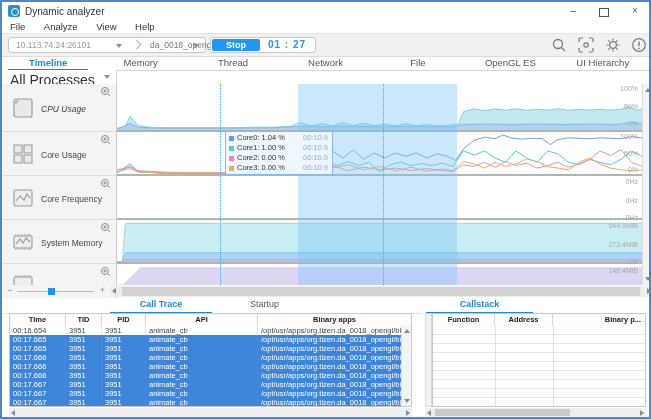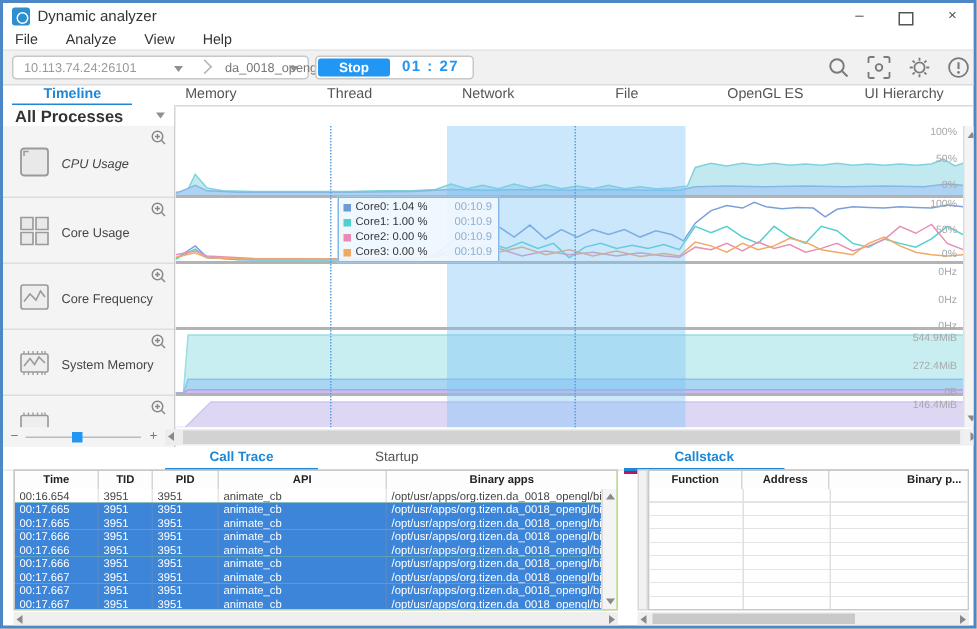--- a/index.html
+++ b/index.html
@@ -25,21 +25,21 @@
   .stopbtn{position:absolute;left:1px;top:1px;width:48px;height:12px;background:#2196f3;color:#fff;font-weight:bold;font-size:9px;text-align:center;line-height:12px;border-radius:2px;}
   .timer{position:absolute;left:50px;top:1px;width:52px;text-align:center;color:#2196f3;font-weight:bold;font-size:10px;letter-spacing:1px;line-height:12px;}
   .ticon{position:absolute;top:3px;width:16px;height:16px;}
   
   .tabbar{position:absolute;left:0;top:53px;right:0;height:15px;border-bottom:1px solid #d8d8d8;display:flex;}
   .mtab{flex:1;text-align:center;font-size:9.5px;color:#555;padding-top:2px;position:relative;}
   .mtab.active{color:#1f87d7;font-weight:bold;}
   .mtab.active:after{content:"";position:absolute;left:6px;right:6px;bottom:-1px;height:2px;background:#1f87d7;}
   
   .procsel{position:absolute;left:0;top:68px;width:114px;height:14px;background:#fff;border-right:1px solid #d5d5d5;border-bottom:1px solid #d5d5d5;}
-  .procsel span{position:absolute;left:8px;top:2px;font-size:11px;color:#333;font-weight:bold;}
+  .procsel span{position:absolute;left:8px;top:2px;font-size:14px;color:#333;font-weight:normal;}
   .ruler{position:absolute;left:115px;top:68px;right:0;height:14px;background:#fbfbfb;border-bottom:1px solid #e2e2e2;overflow:hidden;}
   .rt{position:absolute;top:1px;font-size:7px;color:#999;transform:translateX(-50%);white-space:nowrap;}
   .rdots{position:absolute;left:7px;right:6px;top:8px;height:1px;background:repeating-linear-gradient(to right,#bbb 0 1px,transparent 1px 10px);}
   .band{position:absolute;bottom:0;height:5px;}
   .marker{position:absolute;left:108px;top:0;height:11px;padding:0 2px;background:#fff;border:1px solid #555;font-size:7.5px;font-weight:bold;color:#111;line-height:11px;z-index:5;}
   
   .leftpanel{position:absolute;left:0;top:82px;width:114px;height:201px;background:#f4f4f4;border-right:1px solid #ccc;overflow:hidden;}
   .lrow{position:absolute;left:0;right:0;border-bottom:1px solid #ddd;background:#f4f4f4;}
   .lrow .ric{position:absolute;left:9px;width:24px;height:24px;}
   .lrow .rlabel{position:absolute;left:39px;font-size:8.5px;color:#444;}
@@ -68,22 +68,22 @@
   .splus{position:absolute;right:11px;top:0px;font-size:9px;color:#777;}
   .strack{position:absolute;left:15px;right:22px;top:6px;height:1px;background:#bbb;}
   .sthumb{position:absolute;left:46px;top:3px;width:7px;height:7px;background:#2196f3;}
   .hscroll{position:absolute;left:108px;top:284px;width:532px;height:11px;background:#ededed;}
   .hthumb{position:absolute;top:1px;bottom:1px;background:#d2d2d2;}
   .cornerbtn{position:absolute;left:640px;top:284px;width:11px;height:11px;background:#f0f0f0;}
   
   .btabrow{position:absolute;left:0;top:296px;width:420px;height:15px;border-bottom:1px solid #e8e8e8;}
   .btab{position:absolute;top:1px;height:13px;text-align:center;font-size:9px;color:#555;}
   .btab.active{color:#1f87d7;font-weight:bold;border-bottom:2px solid #1f87d7;}
-  .rtabrow{position:absolute;left:414px;top:296px;right:3px;height:15px;border-bottom:3px solid #be185d;}
-  .ltable{position:absolute;left:7px;top:311px;width:403px;height:94px;border:1px solid #c9c9c9;box-sizing:border-box;overflow:hidden;background:#bef264;}
+  .rtabrow{position:absolute;left:424px;top:296px;right:3px;height:15px;border-bottom:3px solid #be185d;}
+  .ltable{position:absolute;left:7px;top:311px;width:403px;height:94px;border:1px solid #c9c9c9;box-sizing:border-box;overflow:hidden;background:#14b8a6;}
   .thead{display:flex;height:12px;border-bottom:1px solid #c9c9c9;background:#fdfdfd;}
   .th{font-weight:bold;font-size:7.5px;text-align:center;line-height:12px;border-right:1px solid #d5d5d5;box-sizing:border-box;color:#222;overflow:hidden;white-space:nowrap;}
   .tbody{position:absolute;left:0;top:12px;right:10px;bottom:0;overflow:hidden;}
   .trow{display:flex;height:9px;background:#fff;}
   .trow.sel{background:#3d85d8;color:#fff;}
   .td{font-size:7.5px;line-height:9px;border-right:1px solid rgba(150,150,150,0.25);box-sizing:border-box;padding-left:3px;overflow:hidden;white-space:nowrap;}
   .tvscroll{position:absolute;right:0;top:12px;width:10px;bottom:0;background:#f4f4f4;border-left:1px solid #ddd;box-sizing:border-box;}
   .lhscroll{position:absolute;left:7px;top:406px;width:403px;height:9px;background:#efefef;}
   .rstrip{position:absolute;left:423px;top:311px;width:7px;height:94px;background:#f2f2f2;border:1px solid #d9d9d9;box-sizing:border-box;}
   .rtable{position:absolute;left:430px;top:311px;right:3px;height:94px;border:1px solid #c9c9c9;box-sizing:border-box;background:#fff;overflow:hidden;}

